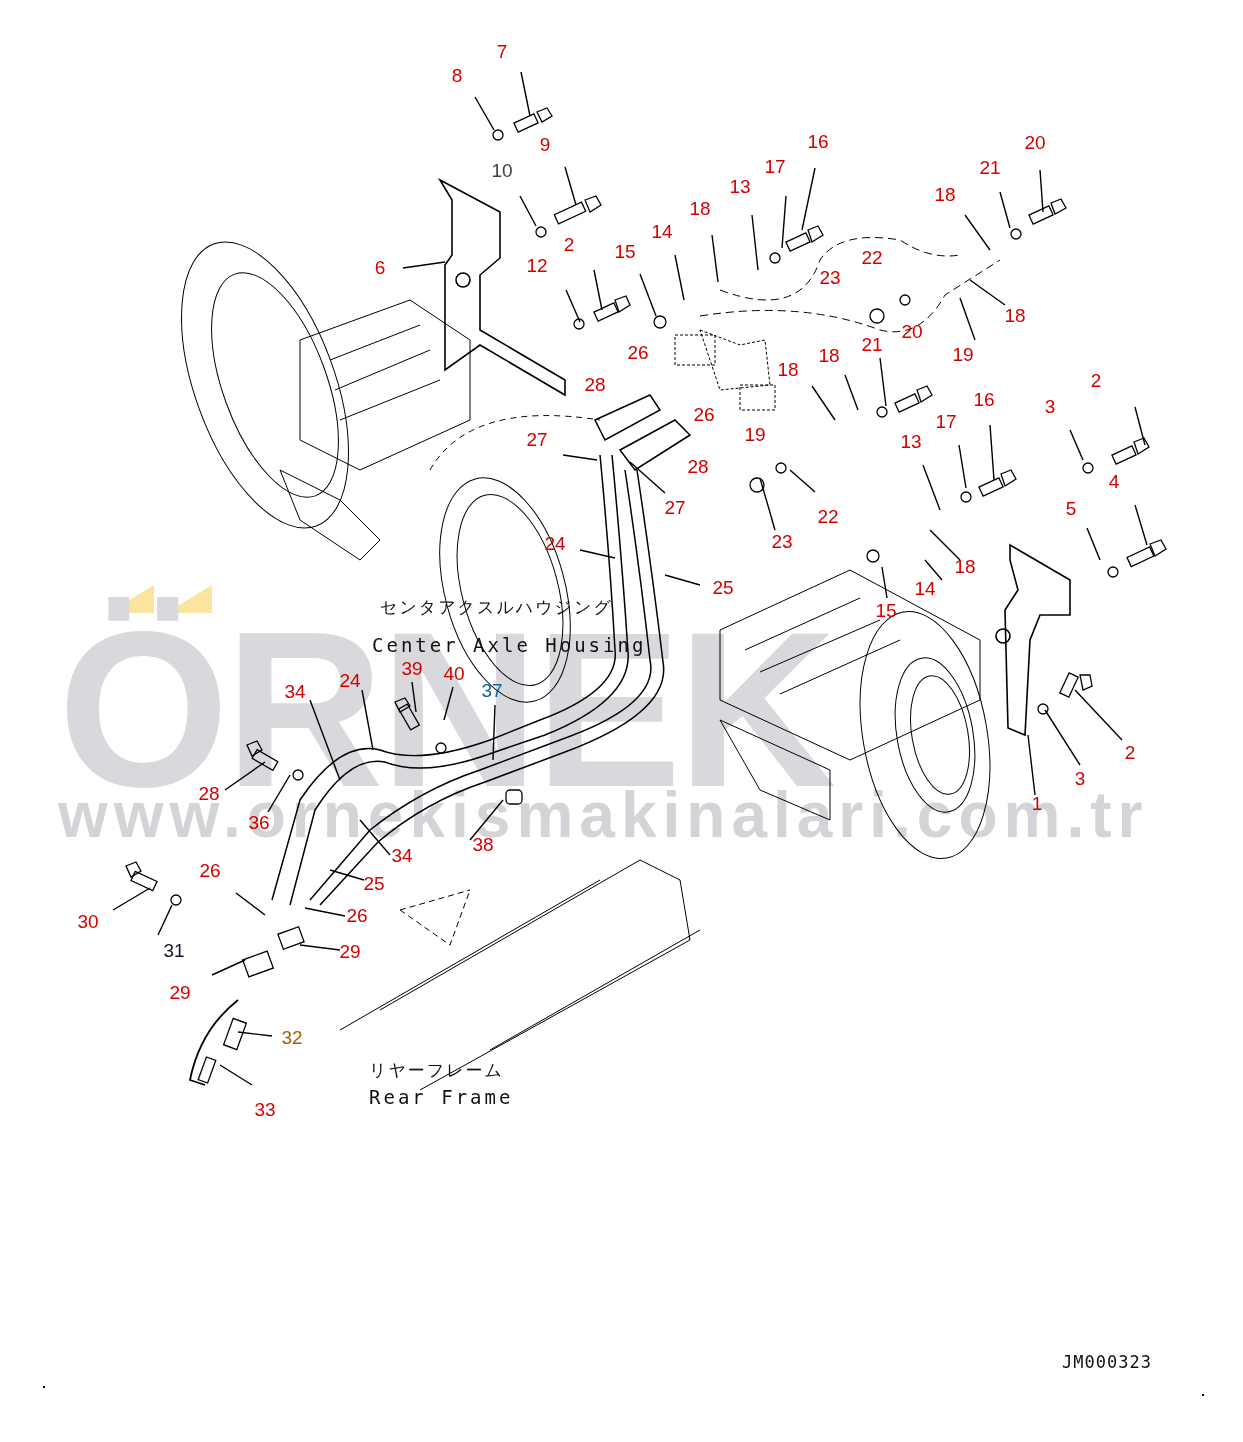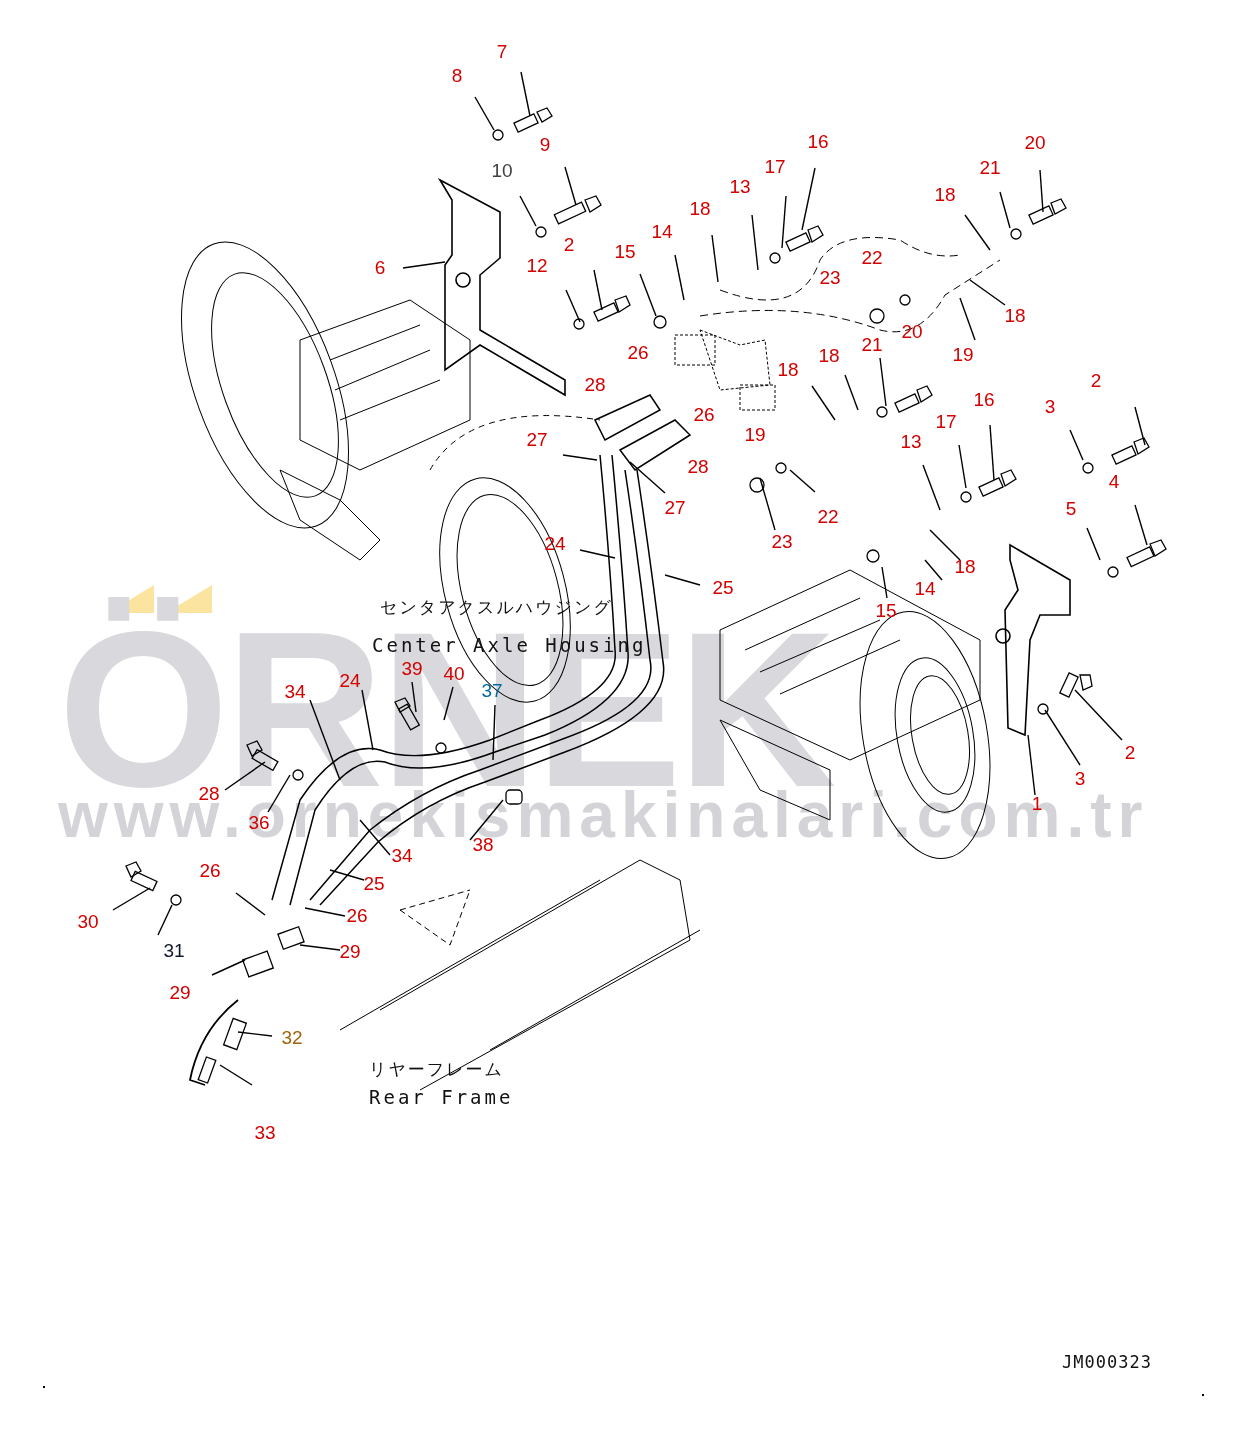--- a/index.html
+++ b/index.html
@@ -295,23 +295,23 @@
     <div class="callout" style="left: 402px; top: 856px; color: rgb(212, 0, 0);">34</div>
     <div class="callout" style="left: 483px; top: 845px; color: rgb(212, 0, 0);">38</div>
     <div class="callout" style="left: 374px; top: 884px; color: rgb(212, 0, 0);">25</div>
     <div class="callout" style="left: 210px; top: 871px; color: rgb(212, 0, 0);">26</div>
     <div class="callout" style="left: 357px; top: 916px; color: rgb(212, 0, 0);">26</div>
     <div class="callout" style="left: 88px; top: 922px; color: rgb(212, 0, 0);">30</div>
     <div class="callout" style="left: 138px; top: 951px; color: #0f172a; margin-left: 36px;">31</div>
     <div class="callout" style="left: 350px; top: 952px; color: rgb(212, 0, 0);">29</div>
     <div class="callout" style="left: 180px; top: 993px; color: rgb(212, 0, 0);">29</div>
     <div class="callout" style="left: 292px; top: 1038px; color: #a16207;">32</div>
-    <div class="callout" style="left: 265px; top: 1133px; color: rgb(212, 0, 0);">33</div>
+    <div class="callout" style="left: 265px; top: 1110px; color: rgb(212, 0, 0);">33</div>
   </div>
 
 <div class="caption" style="left:380px;top:596px;letter-spacing:2px;font-family:'DejaVu Sans', sans-serif;font-size:17px;">センタアクスルハウジング</div>
 <div class="caption" style="left:372px;top:622px;margin-top:12px;">Center Axle Housing</div>
-<div class="caption" style="left:369px;top:1060px;letter-spacing:2px;font-family:Liberation Mono, monospace;font-size:17px;">リヤーフレーム</div>
+<div class="caption" style="left:369px;top:1060px;letter-spacing:2px;font-family:Liberation Sans, sans-serif;font-size:17px;">リヤーフレーム</div>
 <div class="caption" style="left:369px;top:1086px;">Rear Frame</div>
 
 <div class="code">JM000323</div>
 <div class="dot" style="left:43px;top:1386px;"></div>
 <div class="dot" style="left:1202px;top:1394px;"></div>
 
 </body></html>

